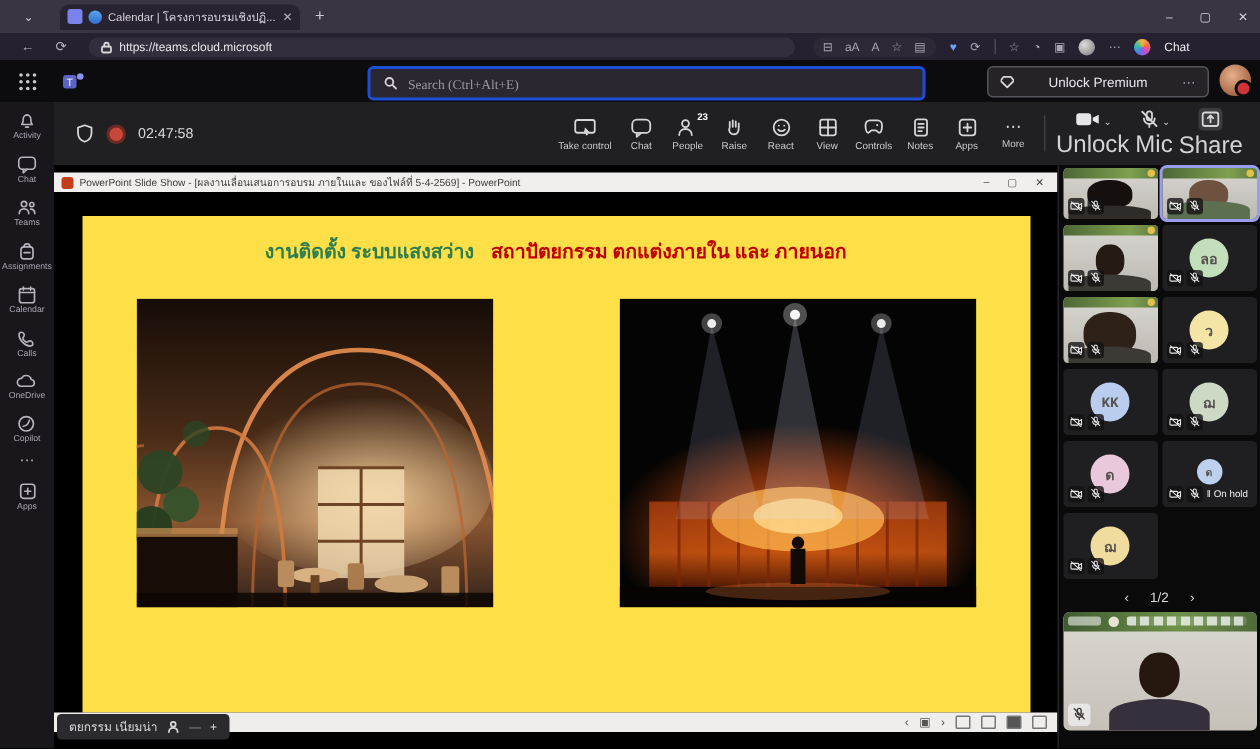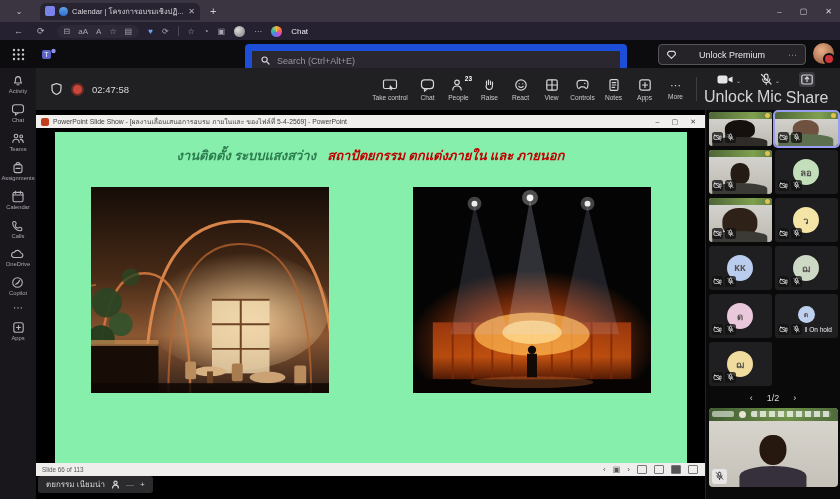--- a/index.html
+++ b/index.html
@@ -23,21 +23,21 @@
   .abar-icons{display:flex;align-items:center;gap:9px;margin-left:12px;font-size:8px;color:#aaa5b4}
   .abar-group{display:flex;gap:8px;background:#2e2937;border-radius:7px;padding:2px 7px;}
   .vdiv{width:1px;height:10px;background:#4b4656}
   .bavatar{width:11px;height:11px;border-radius:50%;background:radial-gradient(circle at 35% 35%,#ddd,#777)}
   .copilot{width:11px;height:11px;border-radius:50%;background:conic-gradient(#f6b73c,#ef6950,#c74bd4,#4f7df3,#35c2a0,#f6b73c)}
   .chatlbl{color:#eceaf0;font-size:8px}
   
   .theader{position:absolute;left:0;top:40px;width:840px;height:28px;background:#0c0b0d;display:flex;align-items:center;}
   .waffle{margin-left:12px}
   .tlogo{margin-left:16px}
-  .searchpill{position:absolute;left:245px;top:4px;width:350px;height:19px;background:#2b2730;border:7px solid #1d4ed8;border-radius:4px;display:flex;align-items:center;gap:7px;padding:0 9px;color:#9b97a3;font-size:9px;}
+  .searchpill{position:absolute;left:245px;top:4px;width:350px;height:19px;background:#2b2730;border:2px solid #1d4ed8;border-radius:4px;display:flex;align-items:center;gap:7px;padding:0 9px;color:#9b97a3;font-size:9px;font-family:Liberation Serif, serif;}
   .unlock{position:absolute;right:34px;top:4px;height:19px;background:#252328;border:1px solid #56535b;border-radius:4px;display:flex;align-items:center;gap:23px;padding:0 8px;color:#e8e6ec;font-size:9px;}
   .tavatar{position:absolute;right:6px;top:3px;width:21px;height:21px;border-radius:50%;background:radial-gradient(circle at 40% 35%,#e8b08a,#8a4a2a);}
   .tavatar::after{content:"";position:absolute;right:-1px;bottom:-1px;width:8px;height:8px;border-radius:50%;background:#d13438;border:2px solid #0c0b0d;}
   
   .rail{position:absolute;left:0;top:68px;width:36px;height:431px;background:#19171c;display:flex;flex-direction:column;align-items:center;padding-top:6px;gap:9px;box-sizing:border-box;}
   .railitem{display:flex;flex-direction:column;align-items:center;gap:1px;color:#b6b3bd;}
   .raillbl{font-size:5.8px;color:#a9a6b1}
   
   .meetbar{position:absolute;left:36px;top:68px;width:804px;height:42px;background:#202023;border-bottom:1px solid #000;display:flex;align-items:center;}
   .timerwrap{display:flex;align-items:center;gap:8px;margin-left:14px;}
@@ -53,21 +53,21 @@
   .chev{font-size:6.5px;color:#b9b9bd;margin-top:4px}
   .sharebox{background:#3a3a3f;border-radius:3px;padding:1px}
   
   .stage{position:absolute;left:36px;top:110px;width:669px;height:389px;background:#000;}
   .ppt{position:absolute;left:0;top:5px;width:669px;height:357px;}
   .ppt-titlebar{height:13px;background:#f1efee;display:flex;align-items:center;padding:0 5px;gap:4px;}
   .pptico{width:8px;height:8px;border-radius:2px;background:#c43e1c;flex:none}
   .ppt-title{font-size:6.8px;color:#3d3d3d;white-space:nowrap;overflow:hidden;flex:1}
   .pptwin{display:flex;gap:12px;color:#444;font-size:7px;padding-right:4px}
   .ppt-body{height:331px;background:#000;}
-  .slide{width:632px;height:331px;margin:4px auto;background:#86efac;box-sizing:border-box;padding-top:13px;font-style:italic;}
+  .slide{width:632px;height:331px;margin:16px auto;background:#fde047;box-sizing:border-box;padding-top:13px;}
   .h1{ text-align:center;font-family:"Liberation Serif",serif;font-weight:bold;font-size:13px;}
   .h1 .g{color:#2e7d4f}.h1 .r{color:#c00000;margin-left:8px}
   .h2{text-align:center;font-family:"Liberation Serif",serif;font-weight:bold;font-size:13.5px;color:#c55a11;margin-top:11px;}
   .imgs{display:flex;justify-content:space-between;padding:0 36px;margin-top:21px;}
   .img{width:238px;height:206px;overflow:hidden}
   .ppt-controls{height:13px;background:#efeeec;display:flex;align-items:center;color:#555;}
   .slideno{font-size:6.3px;padding-left:6px;flex:1}
   .pptnav{display:flex;align-items:center;gap:7px;padding-right:7px;font-size:8px;color:#555}
   .sqico{width:8px;height:7px;border:1px solid #777;border-radius:1px}
   .sqico.dk{background:#555}
@@ -122,20 +122,27 @@
     <div class="wincontrols">
       <span>–</span>
       <span>▢</span>
       <span>✕</span>
     </div>
   </div>
 
   <div class="addressbar">
     <span class="nav-ic">←</span>
     <span class="nav-ic">⟳</span>
+    <div class="urlpill">
+      <svg width="8" height="9" viewBox="0 0 8 9">
+          <rect x="1" y="4" width="6" height="4" rx="1" class="icstroke"></rect>
+          <path d="M2.5 4V3a1.5 1.5 0 0 1 3 0v1" class="icstroke"></path>
+        </svg>
+      <span class="urltext">https://teams.cloud.microsoft</span>
+    </div>
     <div class="abar-icons">
       <div class="abar-group">
         <span>⊟</span>
         <span>aA</span>
         <span>A</span>
         <span>☆</span>
         <span>▤</span>
       </div>
       <span style="color:#6ea1f8">♥</span>
       <span>⟳</span>

